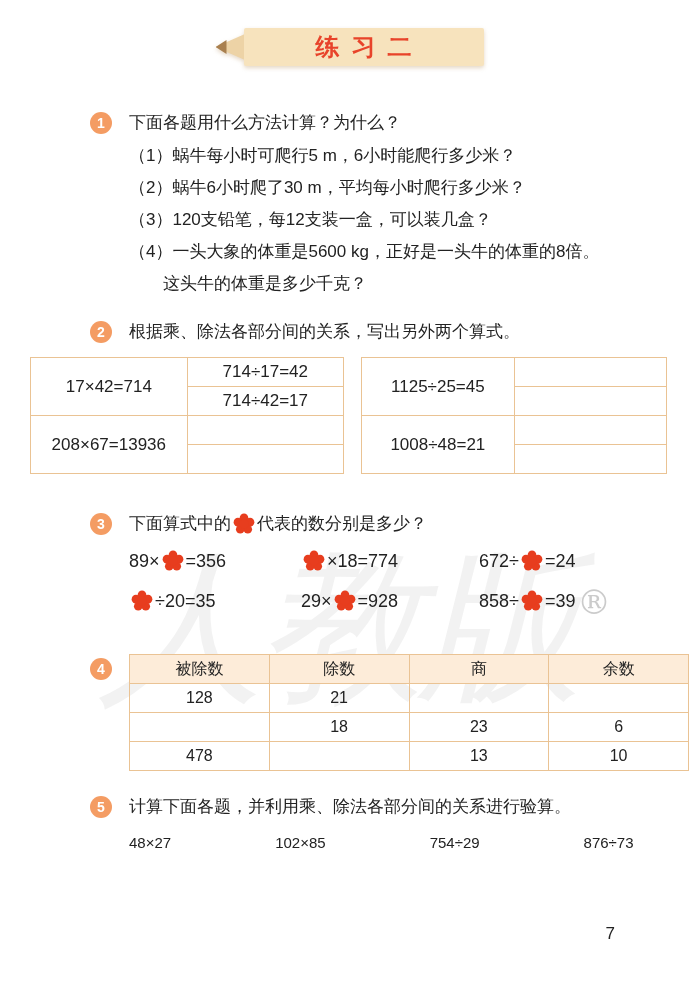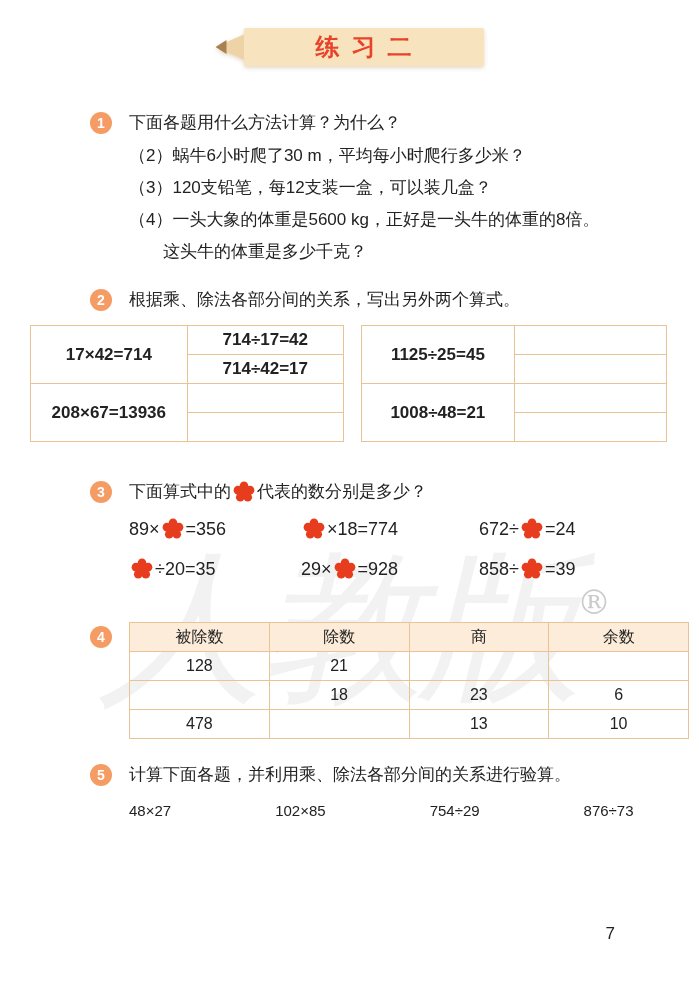--- a/index.html
+++ b/index.html
@@ -63,21 +63,21 @@
     display:flex; align-items:center; justify-content:center;
   }
   .q-prompt { margin-left:17px; font-size:17px; white-space:nowrap; }
   
   .q1 { margin-top:45px; }
   .q1-lines { margin-left:129px; margin-top:6px; }
   .q-line { line-height:32px; font-size:17px; white-space:nowrap; }
   .q-line.indent2 { padding-left:34px; }
   
   .q2 { margin-top:20px; }
-  .tables-row { display:flex; justify-content:space-between; margin:14px 32px 0 30px;font-weight:bold; }
+  .tables-row { display:flex; justify-content:space-between; margin:14px 32px 0 30px; }
   table { border-collapse:collapse; }
   .eq-table td {
     border:1px solid #eac394;
     height:29px; font-size:17px; text-align:center;
     padding:0 4px;
   }
   .eq-left { width:314px; }  .eq-left td { width:157px; }
   .eq-right { width:306px; } .eq-right td { width:153px; }
   
   .q3 { margin-top:38px; }
@@ -124,20 +124,21 @@
       </div>
     </div>
   </div>
 
   <section class="question q1">
     <div class="q-head">
       <span class="q-num">1</span>
       <span class="q-prompt">下面各题用什么方法计算？为什么？</span>
     </div>
     <div class="q1-lines">
+      <div class="q-line">（1）蜗牛每小时可爬行5 m，6小时能爬行多少米？</div>
       <div class="q-line">（2）蜗牛6小时爬了30 m，平均每小时爬行多少米？</div>
       <div class="q-line">（3）120支铅笔，每12支装一盒，可以装几盒？</div>
       <div class="q-line">（4）一头大象的体重是5600 kg，正好是一头牛的体重的8倍。</div>
       <div class="q-line indent2">这头牛的体重是多少千克？</div>
     </div>
   </section>
 
   <section class="question q2">
     <div class="q-head">
       <span class="q-num">2</span>

